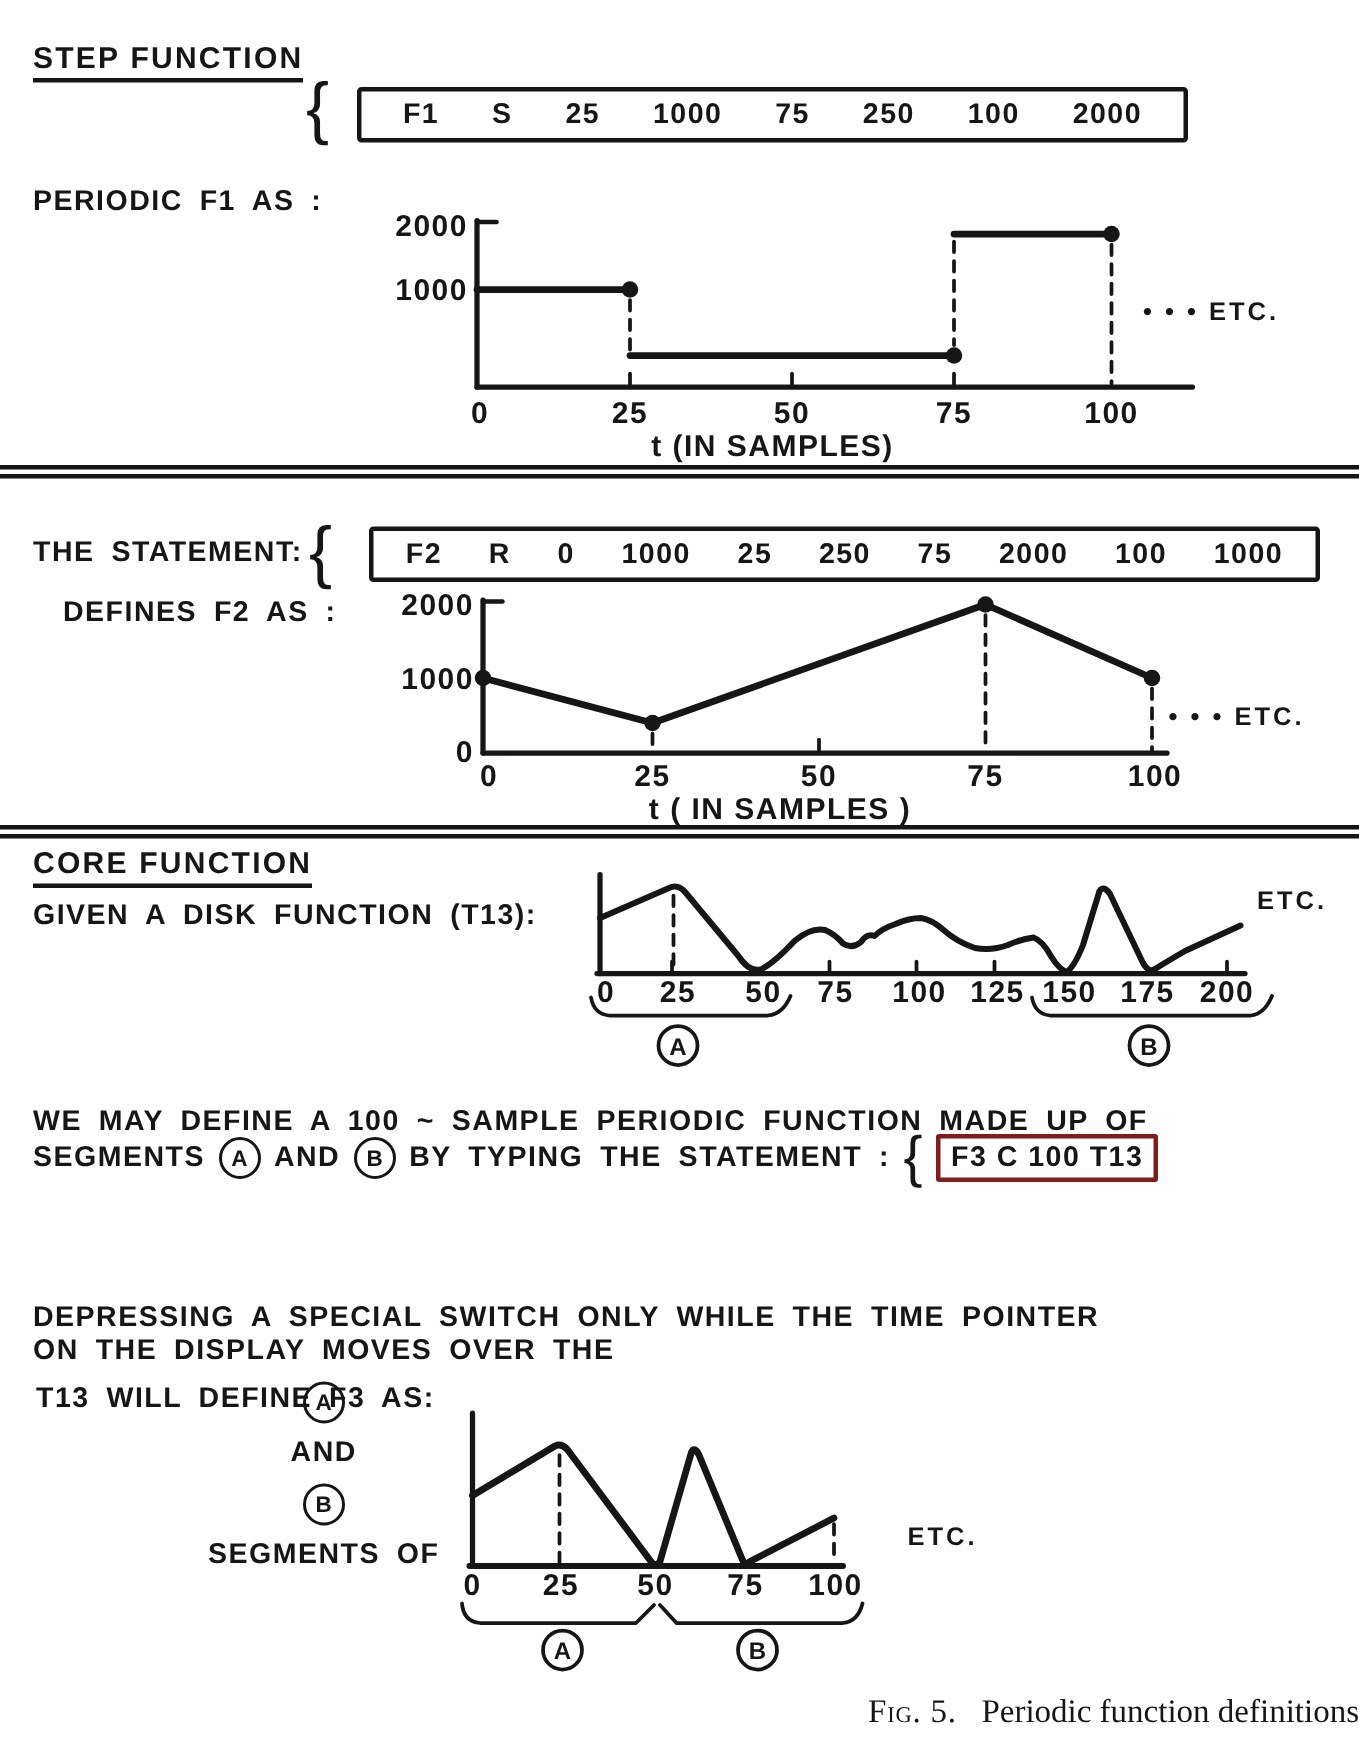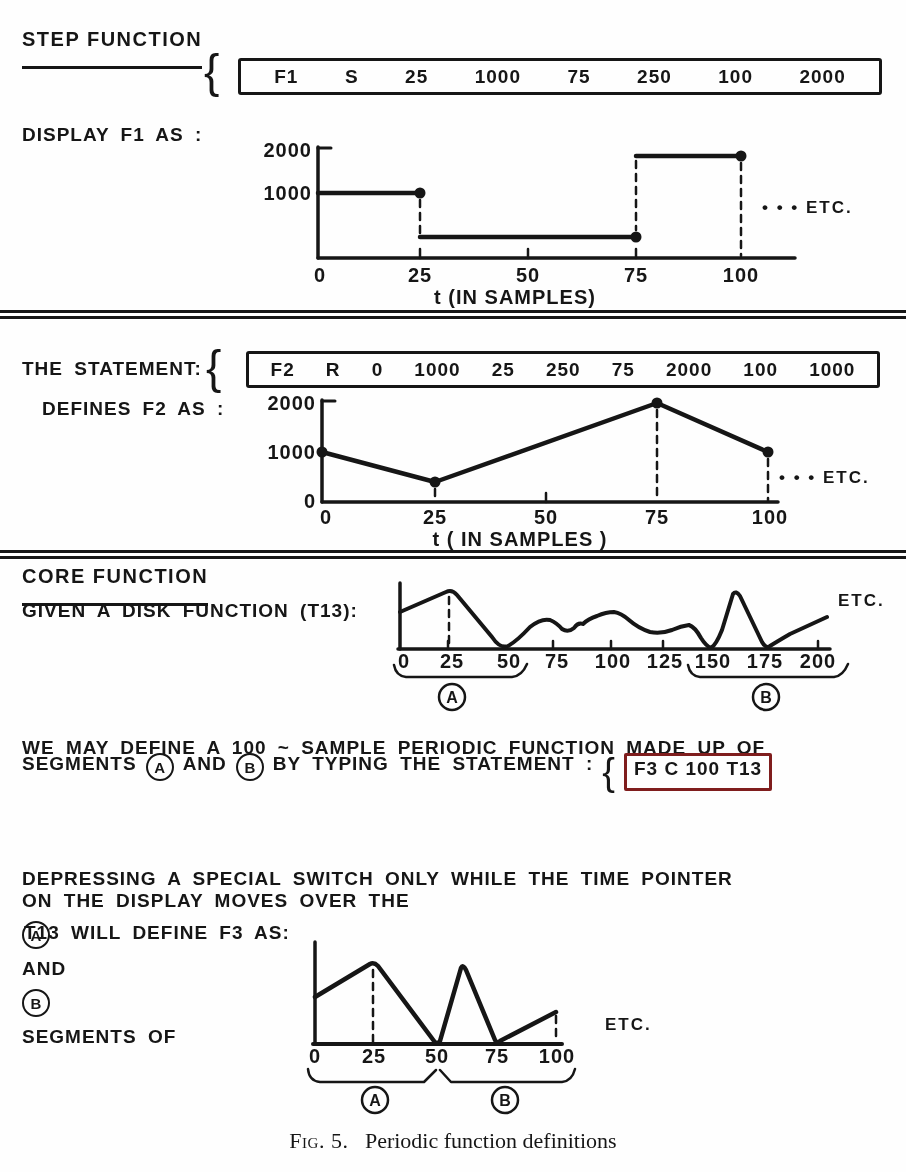--- a/index.html
+++ b/index.html
@@ -1,30 +1,30 @@
 <!DOCTYPE html>
 <html><head>
 <meta charset="utf-8">
 <style>
   html,body{margin:0;padding:0;background:#ffffff;}
   .page{position:relative;width:906px;height:1172px;background:#fefefe;color:#161616;
         font-family:"Liberation Sans",sans-serif;overflow:hidden;}
   .abs{position:absolute;}
   .h{font-size:20px;font-weight:bold;letter-spacing:1.5px;border-bottom:3px solid #161616;
-     padding-bottom:16px;white-space:nowrap;}
+     padding-bottom:2px;white-space:nowrap;}
   .t{font-size:19px;font-weight:bold;letter-spacing:1px;word-spacing:5px;white-space:nowrap;}
   .brace{font-size:46px;font-weight:400;line-height:1;}
   .brace-sm{font-size:38px;font-weight:400;line-height:1;}
   .stmt-box{border:3px solid #161616;border-radius:3px;display:flex;align-items:center;
             justify-content:space-around;font-size:19px;font-weight:bold;letter-spacing:1px;
             padding:0 10px;box-sizing:border-box;}
   .stmt-box span{white-space:nowrap;}
   .inline-box{border:3px solid #7f1d1d;border-radius:2px;padding:2px 7px;font-size:19px;
               font-weight:bold;letter-spacing:1px;white-space:nowrap;}
-  .row{display:flex;gap:9px;}
+  .row{display:flex;align-items:center;gap:9px;}
   .badge{display:inline-flex;align-items:center;justify-content:center;width:24px;height:24px;
          border:2.5px solid #161616;border-radius:50%;font-size:15px;font-weight:bold;flex:0 0 auto;}
   .sep{position:absolute;left:0;width:906px;height:9px;border-top:3px solid #161616;
        border-bottom:3px solid #161616;box-sizing:border-box;}
   .caption{position:absolute;left:0;width:906px;text-align:center;
            font-family:"Liberation Serif",serif;font-size:22px;}
   .cap-fig{font-variant:small-caps;letter-spacing:0.5px;}
   svg{position:absolute;overflow:visible;}
   svg text{font-family:"Liberation Sans",sans-serif;font-weight:bold;fill:#161616;}
   .tick-t{font-size:20px;letter-spacing:1px;}
@@ -34,31 +34,31 @@
 </style>
 </head>
 <body>
 
 <div class="page">
 
   <div class="abs" style="left:22px;top:28px;">
     <span class="h">STEP FUNCTION</span>
   </div>
   <div class="abs brace" style="left:204px;top:48px;">{</div>
-  <div class="abs stmt-box" style="left:238px;top:58px;width:644px;height:37px;">
+  <div class="abs stmt-box" style="left:238px;top:58px;width:554px;height:37px;">
     <span>F1</span>
     <span>S</span>
     <span>25</span>
     <span>1000</span>
     <span>75</span>
     <span>250</span>
     <span>100</span>
     <span>2000</span>
   </div>
-  <div class="abs t" style="left:22px;top:124px;">DISPLAY F1 AS :</div>
+  <div class="abs t" style="left:22px;top:124px;">PERIODIC F1 AS :</div>
 
   <svg style="left:255px;top:140px;" width="645" height="168" viewBox="255 140 645 168">
     <path class="ink" stroke-width="3.5" d="M318,147 V258"></path>
     <path class="ink" stroke-width="3.5" d="M318,258 H795"></path>
     <path class="ink" stroke-width="3" d="M318,148 H331"></path>
     <path class="ink" stroke-width="2.5" d="M420,249 V258 M528,249 V258 M636,249 V258"></path>
     <path class="ink" stroke-width="4.5" d="M318,193 H420"></path>
     <circle cx="420" cy="193" r="5.5" fill="#161616"></circle>
     <path class="ink" stroke-width="2.5" stroke-dasharray="7 6" d="M420,200 V234"></path>
     <path class="ink" stroke-width="4.5" d="M420,237 H636"></path>
@@ -186,18 +186,18 @@
     <text class="tick-t" x="557" y="1063" text-anchor="middle">100</text>
     <path class="ink" stroke-width="2.5" d="M308,1069 Q309,1081 320,1082 L424,1082 L436,1070"></path>
     <path class="ink" stroke-width="2.5" d="M440,1070 L451,1082 L562,1082 Q572,1081 575,1069"></path>
     <circle class="ink" stroke-width="2.5" cx="375" cy="1100" r="13"></circle>
     <text class="seg-t" x="375" y="1106" text-anchor="middle">A</text>
     <circle class="ink" stroke-width="2.5" cx="505" cy="1100" r="13"></circle>
     <text class="seg-t" x="505" y="1106" text-anchor="middle">B</text>
     <text class="etc-t" x="605" y="1030">ETC.</text>
   </svg>
 
-  <div class="caption" style="top:1128px;">
+  <div class="caption" style="top:1128px;text-align:right;">
     <span class="cap-fig">Fig. 5.</span>&nbsp;&nbsp;
     <span>Periodic function definitions</span>
   </div>
 
 </div>
 
 </body></html>

